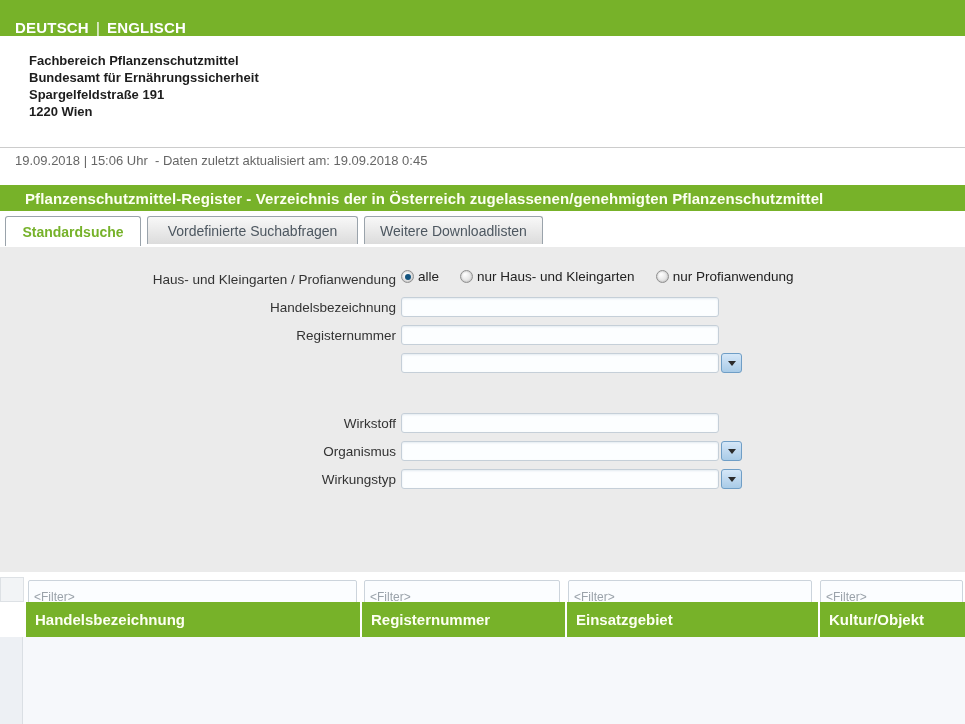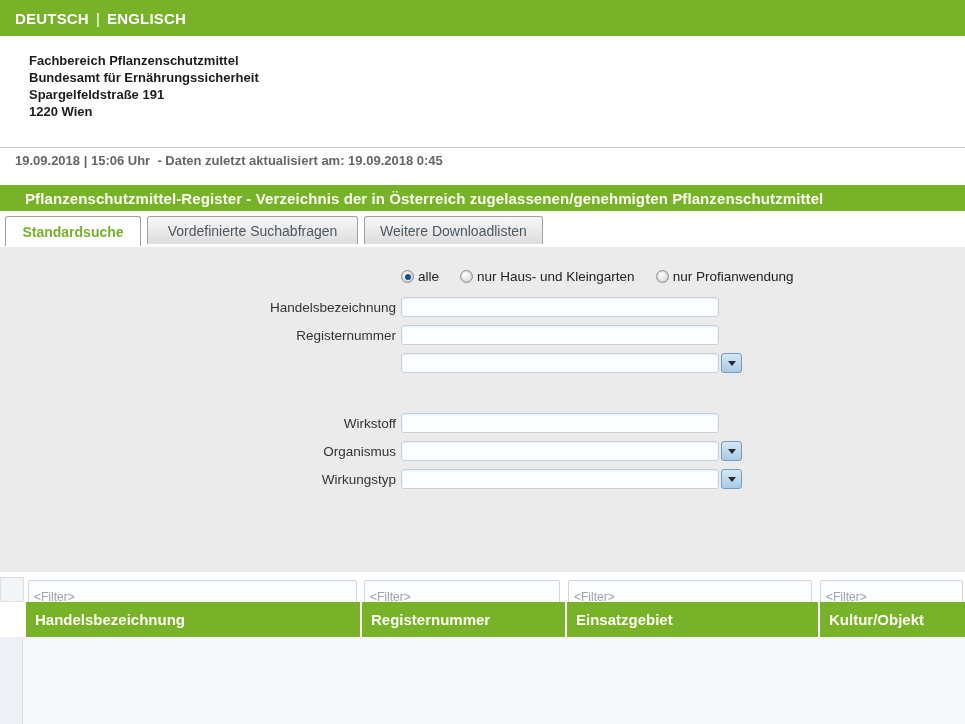--- a/index.html
+++ b/index.html
@@ -5,40 +5,39 @@
   * { margin:0; padding:0; box-sizing:border-box; }
   html,body { background:#fff; }
   .page {
     position:relative; width:965px; height:724px; overflow:hidden;
     font-family:"Liberation Sans", sans-serif; background:#fff;
   }
 
   
   .topbar {
     position:absolute; left:0; top:0; width:965px; height:36px;
-    background:#77b229; color:#fff; display:flex; align-items:center;
+    background:#77b229; color:#fff; display:flex; align-items:flex-end;
     padding-left:15px; font-size:15px; font-weight:bold; letter-spacing:0.2px;
   }
   .topbar .sep { margin:0 7px; font-weight:normal; }
   .topbar a { color:#fff; text-decoration:none; cursor:pointer; }
 
   
   .address {
     position:absolute; left:29px; top:52px; font-size:13px; font-weight:bold;
     color:#1d1d1d; line-height:17px;
   }
 
   
   .hr1 { position:absolute; left:0; top:147px; width:965px; height:1px; background:#cccccc; }
 
   
   .statusline {
     position:absolute; left:15px; top:153px; font-size:13px; color:#666;
     white-space:pre;
-    font-weight:bold;
   }
 
   
   .titlebar {
     position:absolute; left:0; top:185px; width:965px; height:26px;
     background:#77b229; color:#fdfff2; font-size:15px; font-weight:bold;
     display:flex; align-items:center; padding-left:25px; letter-spacing:0.1px;
   }
 
   
@@ -159,20 +158,21 @@
   </div>
 
   <div class="tabs">
     <div class="tab tab1 active">Standardsuche</div>
     <div class="tab tab2">Vordefinierte Suchabfragen</div>
     <div class="tab tab3">Weitere Downloadlisten</div>
   </div>
 
   <div class="formpanel">
 
+    <div class="flabel" style="top:25px;">Haus- und Kleingarten / Profianwendung</div>
 
     <div class="radio-row" style="top:22px; left:401px;">
       <span class="radio-opt">
         <span class="radio checked"></span>
         <span>alle</span>
       </span>
       <span class="radio-opt">
         <span class="radio"></span>
         <span>nur Haus- und Kleingarten</span>
       </span>

